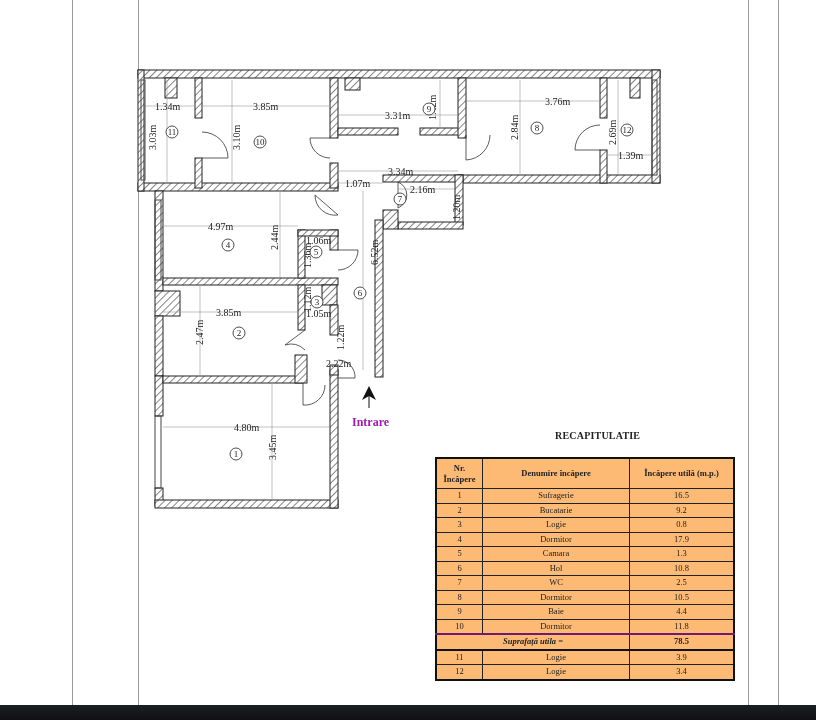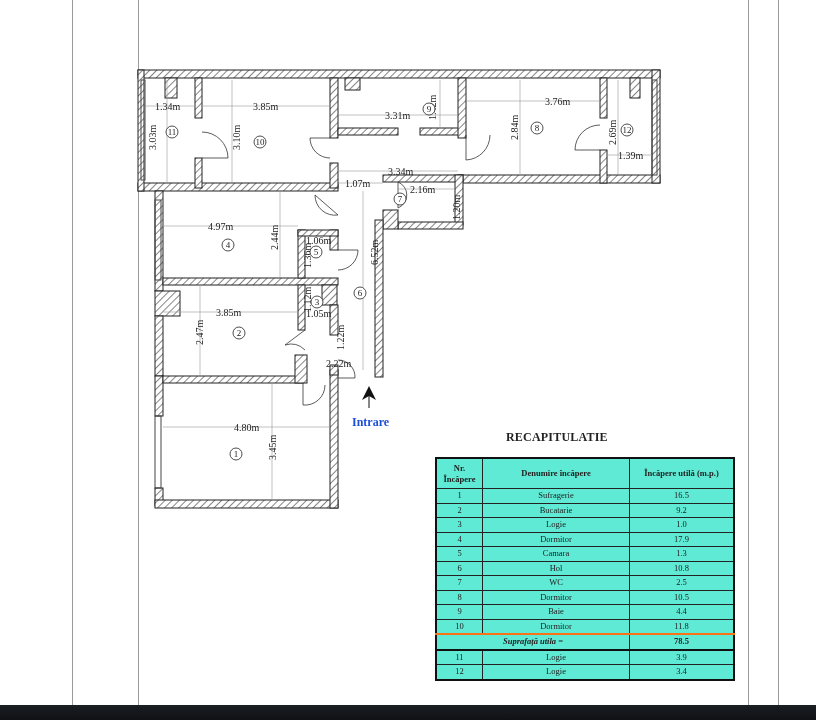--- a/index.html
+++ b/index.html
@@ -4,32 +4,32 @@
 <style>
   html, body { margin:0; padding:0; }
   body { width:816px; height:720px; background:#ffffff; position:relative; overflow:hidden;
          font-family:"Liberation Serif", serif; color:#222; }
   .vline { position:absolute; top:0; width:1px; background:#9a9a9a; }
   .bottom-bar { position:absolute; left:0; top:705px; width:816px; height:15px;
                 background:linear-gradient(#1b1e23,#0f1114); }
   svg.plan { position:absolute; left:0; top:0; }
   .dim { font-family:"Liberation Serif", serif; font-size:10px; fill:#222; }
   .num { font-family:"Liberation Serif", serif; font-size:9px; fill:#222; }
-  .label-entry { position:absolute; left:352px; top:415px; font-size:12px; font-weight:bold; color:#1d4ed8; }
-  .recap-title { position:absolute; left:506px; top:430px; font-size:12px; font-weight:bold; letter-spacing:0.2px; }
+  .label-entry { position:absolute; left:352px; top:415px; font-size:12px; font-weight:bold; color:#a21caf; }
+  .recap-title { position:absolute; left:555px; top:430px; font-size:10px; font-weight:bold; letter-spacing:0.2px; }
   table.recap { position:absolute; left:435px; top:457px; width:300px; border-collapse:collapse;
-                font-size:8.5px; background:#5eead4; }
+                font-size:8.5px; background:#fdba74; }
   table.recap { border:2px solid #111; }
   table.recap th, table.recap td { border:1px solid #222; text-align:center; padding:0; height:13.5px; line-height:13px; }
   table.recap th { font-weight:bold; height:29px; line-height:11px; font-size:8.5px; }
   table.recap td.c1 { width:45px; }
   table.recap td.c3, table.recap th.c3 { width:103px; }
   table.recap tr.sum td { font-weight:bold; }
   table.recap tr.sum td.lbl { font-style:italic; }
-  table.recap tr.sum { border-top:2px solid #f97316; border-bottom:2px solid #111; }
+  table.recap tr.sum { border-top:2px solid #701a75; border-bottom:2px solid #111; }
 </style>
 </head>
 <body>
 
 <div class="vline" style="left:72px;height:705px;"></div>
 <div class="vline" style="left:138px;height:705px;"></div>
 <div class="vline" style="left:748px;height:705px;"></div>
 <div class="vline" style="left:778px;height:705px;"></div>
 
 <svg class="plan" width="816" height="705">
@@ -214,21 +214,21 @@
         <td class="c3">16.5</td>
       </tr>
   <tr>
         <td class="c1">2</td>
         <td>Bucatarie</td>
         <td class="c3">9.2</td>
       </tr>
   <tr>
         <td class="c1">3</td>
         <td>Logie</td>
-        <td class="c3">1.0</td>
+        <td class="c3">0.8</td>
       </tr>
   <tr>
         <td class="c1">4</td>
         <td>Dormitor</td>
         <td class="c3">17.9</td>
       </tr>
   <tr>
         <td class="c1">5</td>
         <td>Camara</td>
         <td class="c3">1.3</td>

